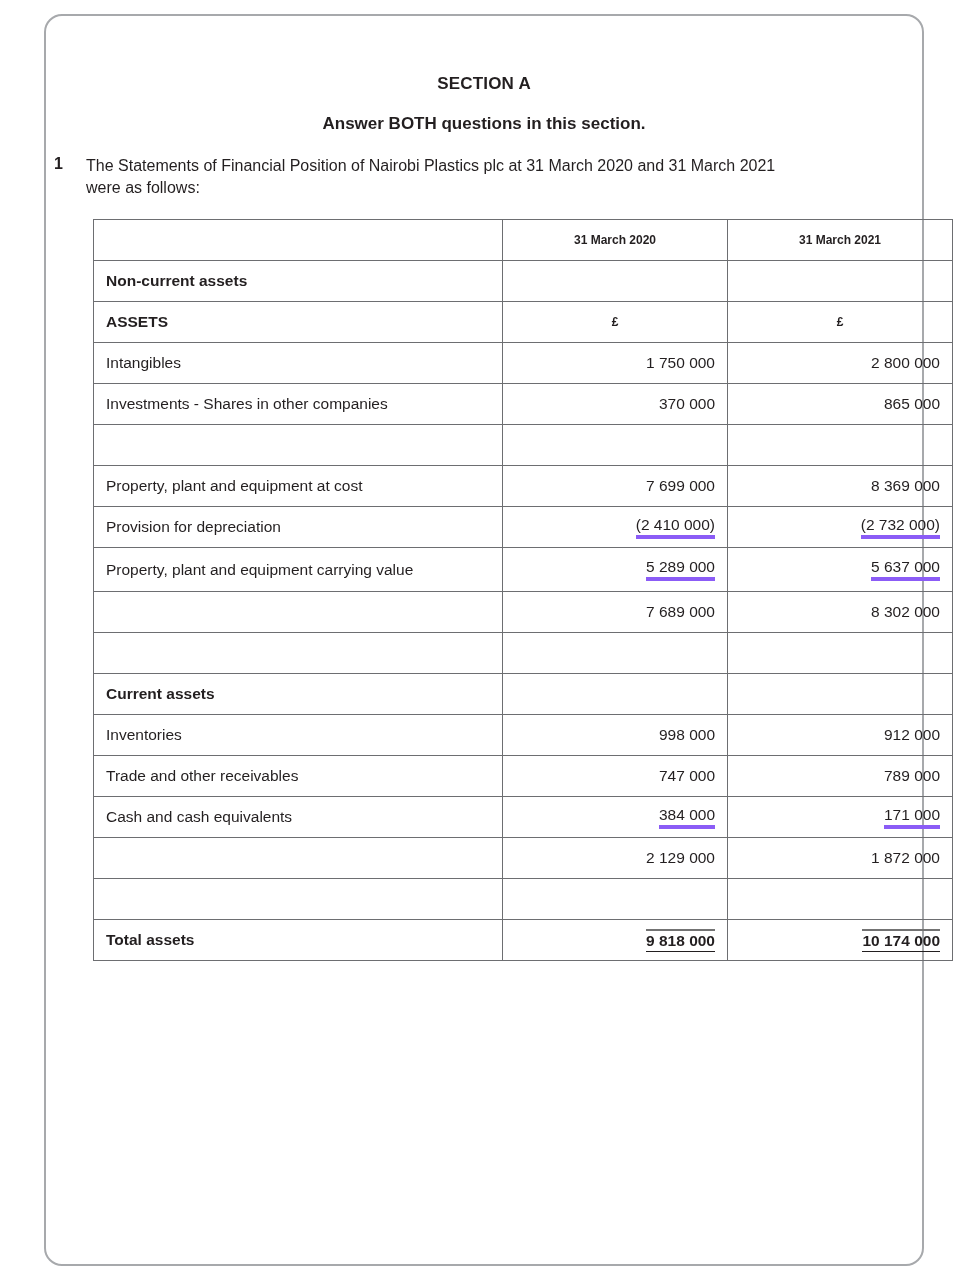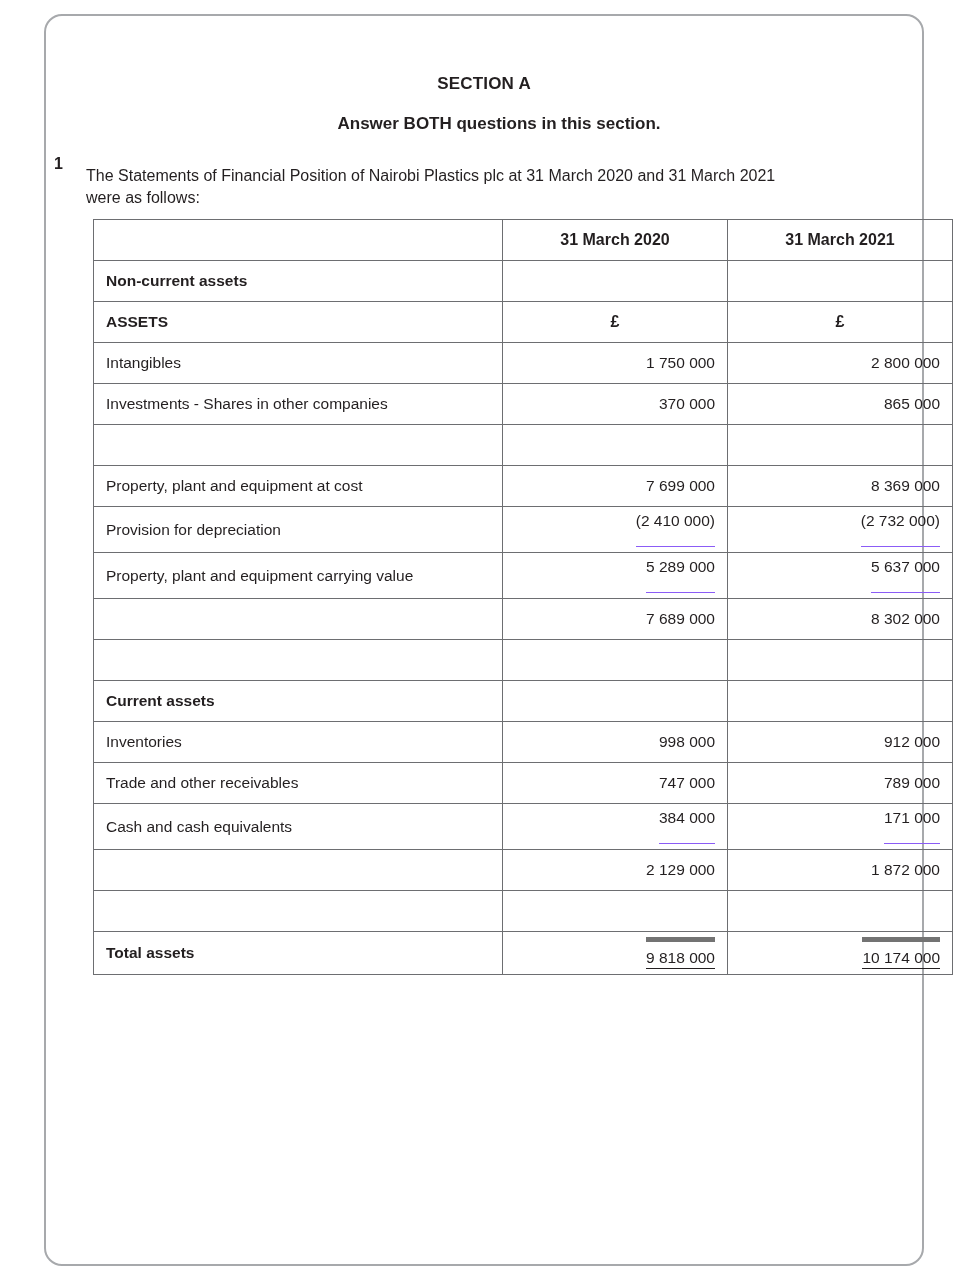--- a/index.html
+++ b/index.html
@@ -38,40 +38,40 @@
     left: 0;
     top: 22px;
     width: 100%;
     text-align: center;
     font-size: 17px;
     font-weight: bold;
     letter-spacing: 0.2px;
   }
   .section-instruction {
     position: absolute;
-    left: 15px;
+    left: 0;
     top: 62px;
     width: 100%;
     text-align: center;
     font-size: 17px;
     font-weight: bold;
   }
   .q-number {
     position: absolute;
     left: 8px;
     top: 103px;
     width: 30px;
     text-align: left;
     font-size: 16px;
     font-weight: bold;
   }
   .q-text {
     position: absolute;
     left: 40px;
-    top: 113px;
+    top: 103px;
     width: 700px;
     font-size: 16px;
     line-height: 22px;
   }
   table.fin {
     position: absolute;
     left: 47px;
     top: 167px;
     width: 784px;
     border-collapse: collapse;
@@ -89,41 +89,42 @@
     text-align: left;
   }
   td.num {
     width: 200px;
     text-align: right;
     padding-right: 14px;
   }
   td.head {
     text-align: center;
     font-weight: bold;
-    font-size: 16px;
+    font-size: 12px;
   }
   td.bold {
     font-weight: bold;
   }
   .tall {
     height: 44px;
   }
   .val {
     display: inline-block;
     padding-bottom: 1px;
   }
   .u1 {
-    border-bottom: 1px solid #8b5cf6;
-    padding-bottom: 16px;
+    border-bottom: 4px solid #8b5cf6;
+    padding-bottom: 1px;
   }
   .u-top {
-    border-top: 5px solid #737373;
+    border-top: 2px solid #737373;
     border-bottom: 1px solid #231f20;
-    padding-top: 7px;
+    padding-top: 1px;
     padding-bottom: 1px;
+    font-weight: bold;
   }
   .two-line {
     line-height: 19px;
   }
 </style>
 </head>
 <body>
 
 <div class="page">
   <div class="inner">

